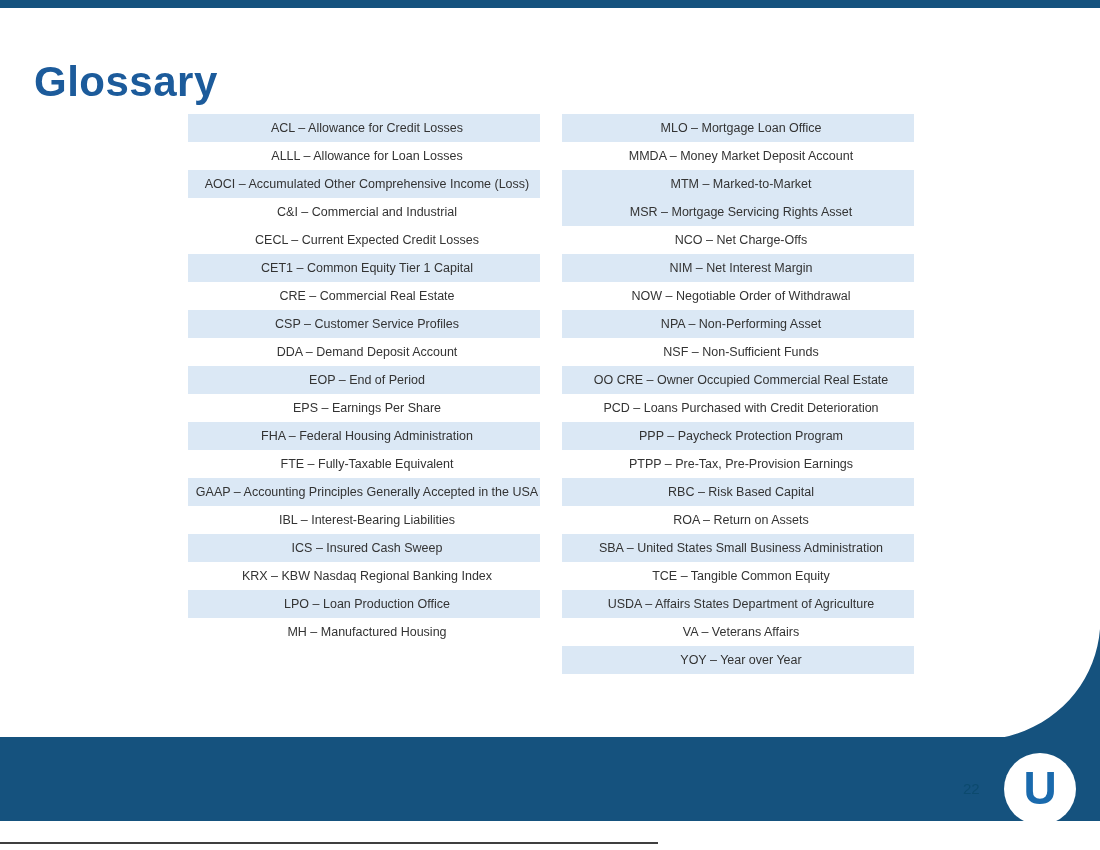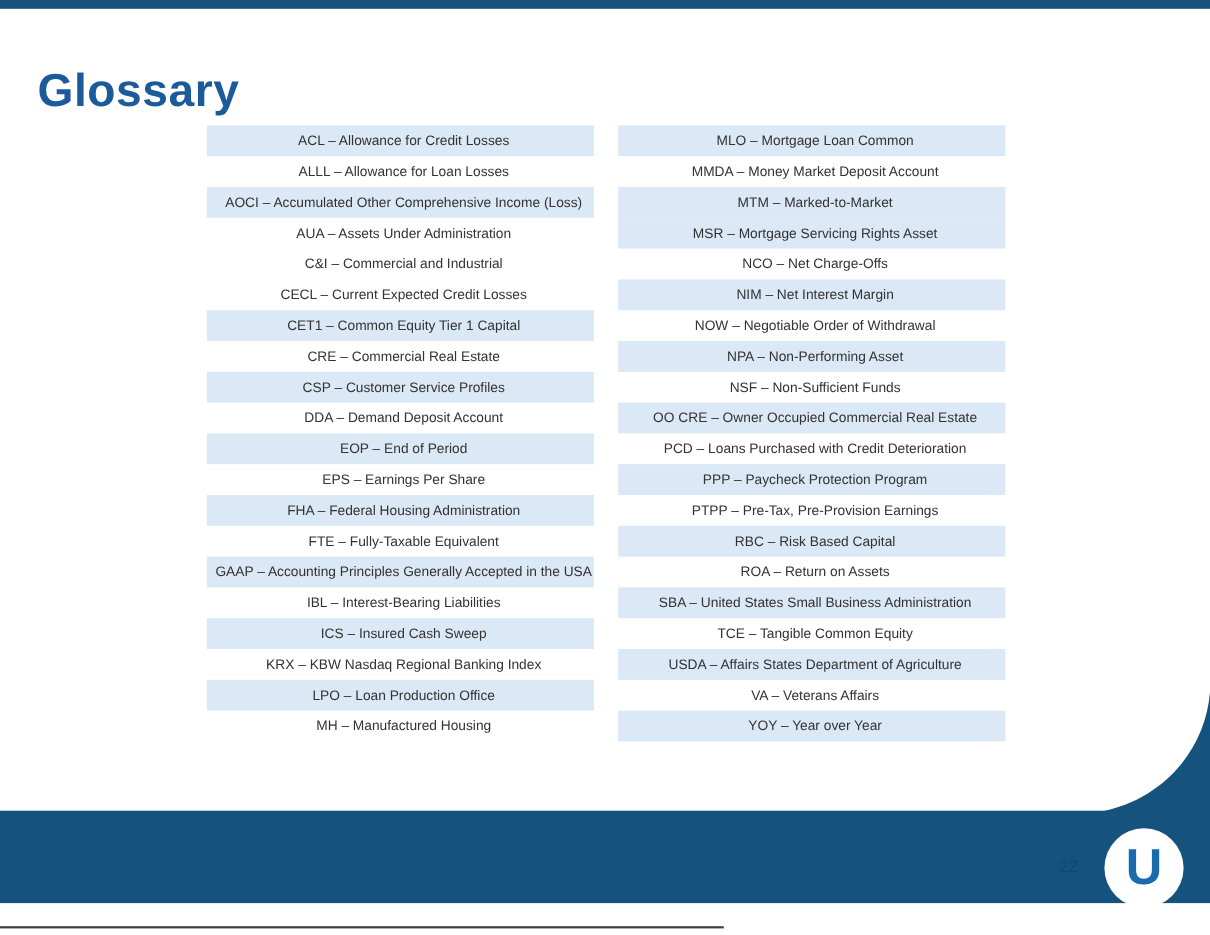--- a/index.html
+++ b/index.html
@@ -31,41 +31,40 @@
 <div class="slide">
 
   <div class="top-bar"></div>
 
   <div class="page-title">Glossary</div>
 
   <div class="col col-left">
       <div class="glossary-row shaded">ACL – Allowance for Credit Losses</div>
       <div class="glossary-row">ALLL – Allowance for Loan Losses</div>
       <div class="glossary-row shaded">AOCI – Accumulated Other Comprehensive Income (Loss)</div>
-      <div class="glossary-row">AUA – Assets Under Administration</div>
       <div class="glossary-row">C&amp;I – Commercial and Industrial</div>
       <div class="glossary-row">CECL – Current Expected Credit Losses</div>
       <div class="glossary-row shaded">CET1 – Common Equity Tier 1 Capital</div>
       <div class="glossary-row">CRE – Commercial Real Estate</div>
       <div class="glossary-row shaded">CSP – Customer Service Profiles</div>
       <div class="glossary-row">DDA – Demand Deposit Account</div>
       <div class="glossary-row shaded">EOP – End of Period</div>
       <div class="glossary-row">EPS – Earnings Per Share</div>
       <div class="glossary-row shaded">FHA – Federal Housing Administration</div>
       <div class="glossary-row">FTE – Fully-Taxable Equivalent</div>
       <div class="glossary-row shaded">GAAP – Accounting Principles Generally Accepted in the USA</div>
       <div class="glossary-row">IBL – Interest-Bearing Liabilities</div>
       <div class="glossary-row shaded">ICS – Insured Cash Sweep</div>
       <div class="glossary-row">KRX – KBW Nasdaq Regional Banking Index</div>
       <div class="glossary-row shaded">LPO – Loan Production Office</div>
       <div class="glossary-row">MH – Manufactured Housing</div>
     </div>
 
   <div class="col col-right">
-      <div class="glossary-row shaded">MLO – Mortgage Loan Common</div>
+      <div class="glossary-row shaded">MLO – Mortgage Loan Office</div>
       <div class="glossary-row">MMDA – Money Market Deposit Account</div>
       <div class="glossary-row shaded">MTM – Marked-to-Market</div>
       <div class="glossary-row shaded">MSR – Mortgage Servicing Rights Asset</div>
       <div class="glossary-row">NCO – Net Charge-Offs</div>
       <div class="glossary-row shaded">NIM – Net Interest Margin</div>
       <div class="glossary-row">NOW – Negotiable Order of Withdrawal</div>
       <div class="glossary-row shaded">NPA – Non-Performing Asset</div>
       <div class="glossary-row">NSF – Non-Sufficient Funds</div>
       <div class="glossary-row shaded">OO CRE – Owner Occupied Commercial Real Estate</div>
       <div class="glossary-row">PCD – Loans Purchased with Credit Deterioration</div>

